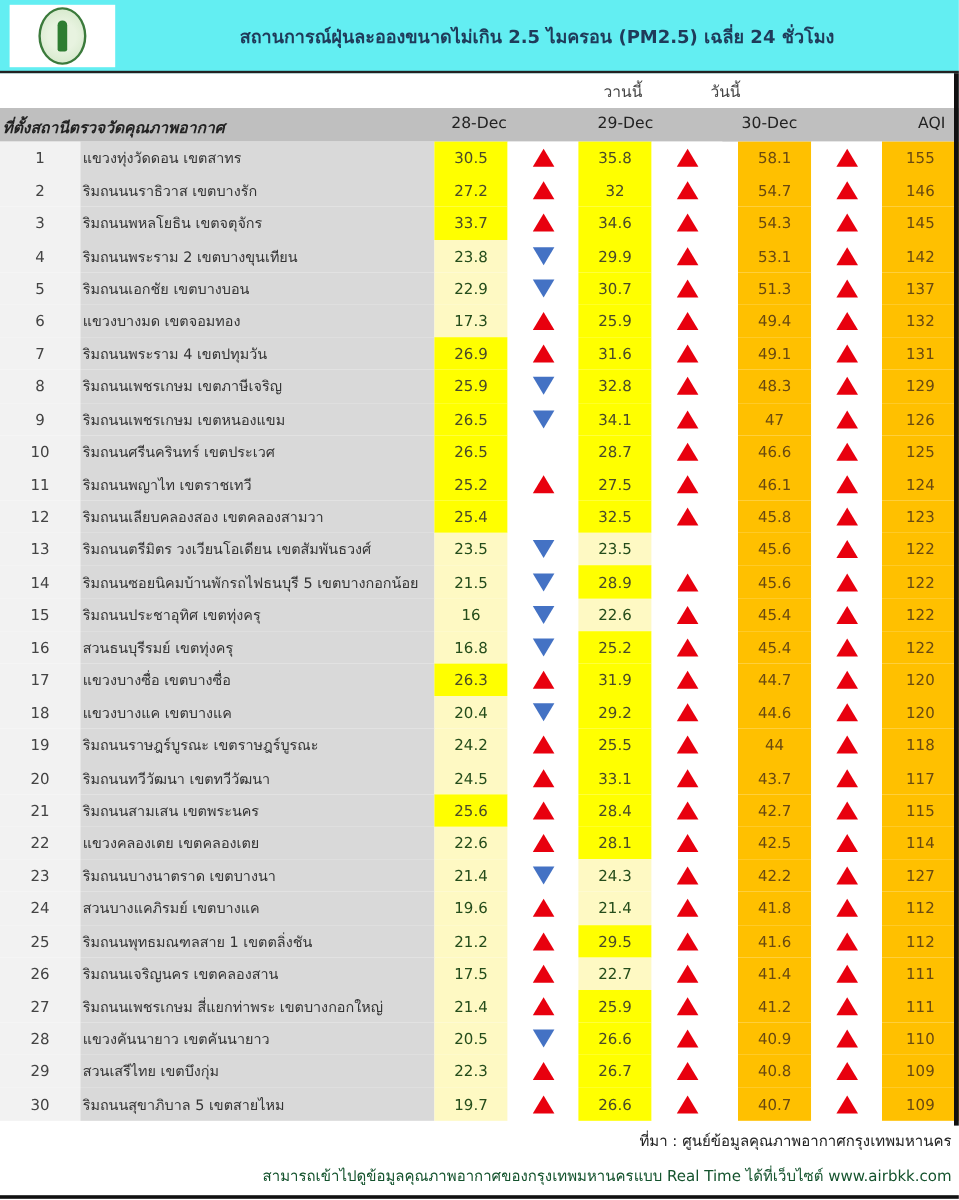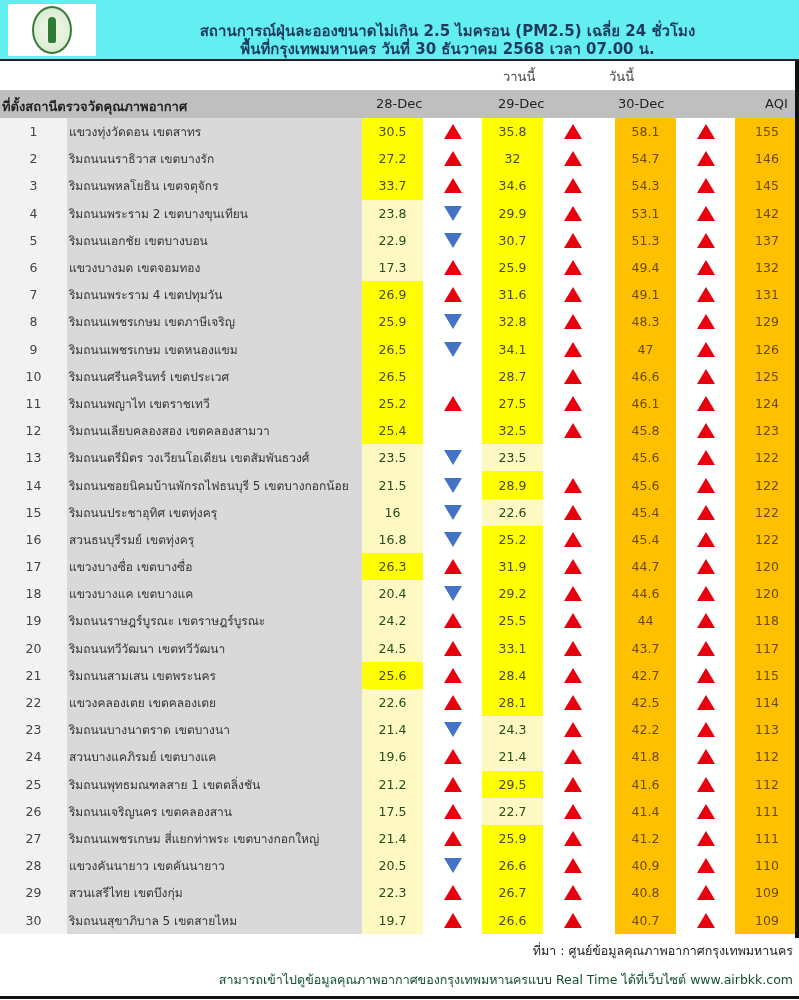--- a/index.html
+++ b/index.html
@@ -8,21 +8,21 @@
   .logo-box { position: absolute; left: 8px; top: 4px; width: 88px; height: 52px; background: #ffffff; display: flex; align-items: center; justify-content: center; }
   .logo { width: 40px; height: 48px; border-radius: 50%; border: 2px solid #3b7a3b; background: radial-gradient(circle, #e8f3e0 40%, #cfe5c4 100%); position: relative; }
   .logo::after { content: ""; position: absolute; left: 14px; top: 9px; width: 8px; height: 26px; background: #2e7d32; border-radius: 4px 4px 2px 2px; }
   .title1, .title2 { position: absolute; left: 96px; width: 703px; text-align: center; font-size: 15px; font-weight: bold; color: #1f3b5a; }
   .title1 { top: 7px; margin-top: 12px; }
   .title2 { top: 37px; }
   .sublabels { position: absolute; top: 64px; left: 0; width: 644px; height: 26px; }
   .sublabel { position: absolute; font-size: 13px; color: #444; top: 2px; }
   .hdr { position: absolute; top: 90px; left: 0; width: 799px; height: 28px; background: #bfbfbf; }
   .hdr span { position: absolute; top: 6px; font-size: 13px; color: #222; }
-  .hdr .station-h { left: 2px; font-weight: bold; }
+  .hdr .station-h { left: 2px; font-weight: bold; font-style: italic; }
   .rows { position: absolute; top: 118px; left: 0; width: 799px; }
   .row { position: relative; height: 27.2px; display: flex; }
   .cell { height: 100%; display: flex; align-items: center; justify-content: center; font-size: 12.5px; color: #4a4a2a; }
   .c-num { width: 68px; background: #f2f2f2; color: #444; }
   .c-name { width: 300px; background: #d9d9d9; justify-content: flex-start; padding-left: 2px; color: #333; font-size: 12px; white-space: nowrap; overflow: hidden; }
   .c-val { width: 62px; }
   .c-arrow { width: 60px; background: #ffffff; }
   .c-aqi { width: 65px; background: #ffc000; color: #6b4a10; }
   .y { background: #ffff00; }
   .g { background: #fef9c3; color: #254d1b; }
@@ -35,26 +35,25 @@
   .bottom-line { position: absolute; left: 0; top: 996px; width: 799px; height: 3px; background: #111; }
 </style>
 </head>
 <body>
 
 <div class="banner">
   <div class="logo-box">
     <div class="logo"></div>
   </div>
   <div class="title1">สถานการณ์ฝุ่นละอองขนาดไม่เกิน 2.5 ไมครอน (PM2.5) เฉลี่ย 24 ชั่วโมง</div>
-  <div class="title2">พื้นที่กรุงเทพมหานคร วันที่ 30 ธันวาคม 2568 เวลา 07.00 น.</div>
 </div>
 
 <div class="sublabels">
   <span class="sublabel" style="left:503px;">วานนี้</span>
-  <span class="sublabel" style="left:609px;font-family:Liberation Serif, serif;">วันนี้</span>
+  <span class="sublabel" style="left:592px;font-family:Liberation Serif, serif;">วันนี้</span>
 </div>
 
 <div class="hdr">
   <span class="station-h">ที่ตั้งสถานีตรวจวัดคุณภาพอากาศ</span>
   <span style="left:376px;">28-Dec</span>
   <span style="left:498px;">29-Dec</span>
   <span style="left:618px;">30-Dec</span>
   <span style="left:765px;">AQI</span>
 </div>
 
@@ -435,21 +434,21 @@
         <div class="tri-down"></div>
       </div>
       <div class="cell c-val g">24.3</div>
       <div class="cell c-arrow">
         <div class="tri-up"></div>
       </div>
       <div class="cell c-val o">42.2</div>
       <div class="cell c-arrow">
         <div class="tri-up"></div>
       </div>
-      <div class="cell c-aqi">113</div>
+      <div class="cell c-aqi">127</div>
     </div>
     <div class="row">
       <div class="cell c-num">24</div>
       <div class="cell c-name">สวนบางแคภิรมย์ เขตบางแค</div>
       <div class="cell c-val g">19.6</div>
       <div class="cell c-arrow">
         <div class="tri-up"></div>
       </div>
       <div class="cell c-val g">21.4</div>
       <div class="cell c-arrow">

